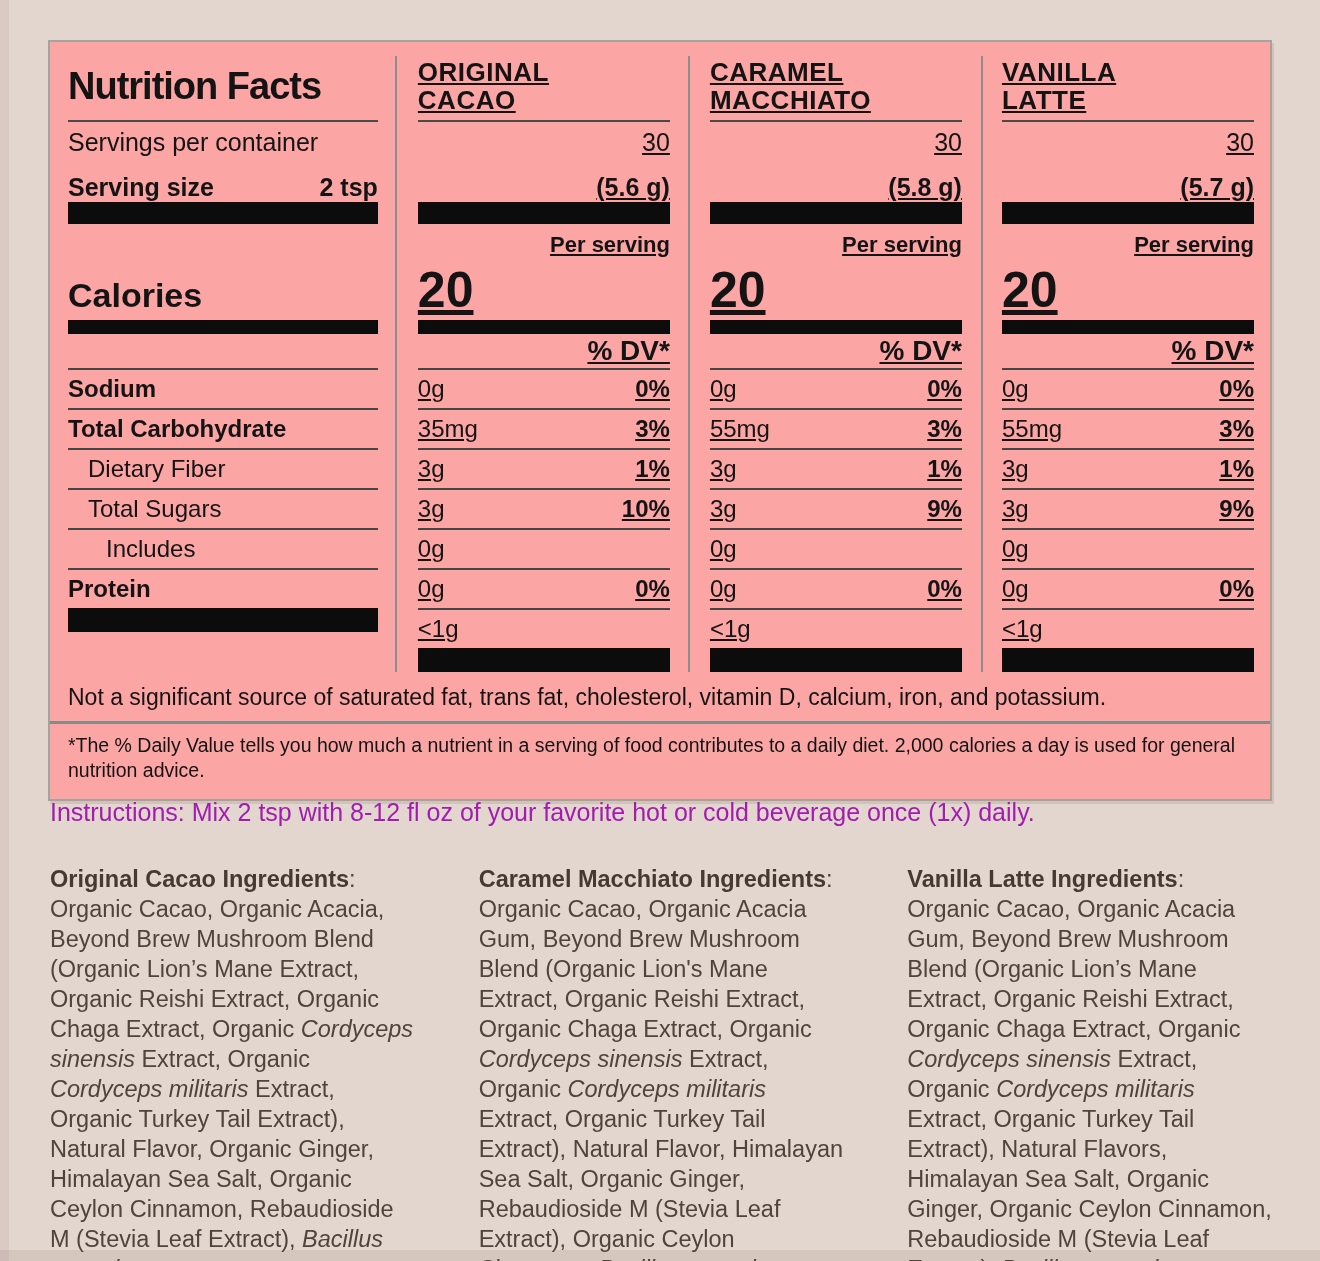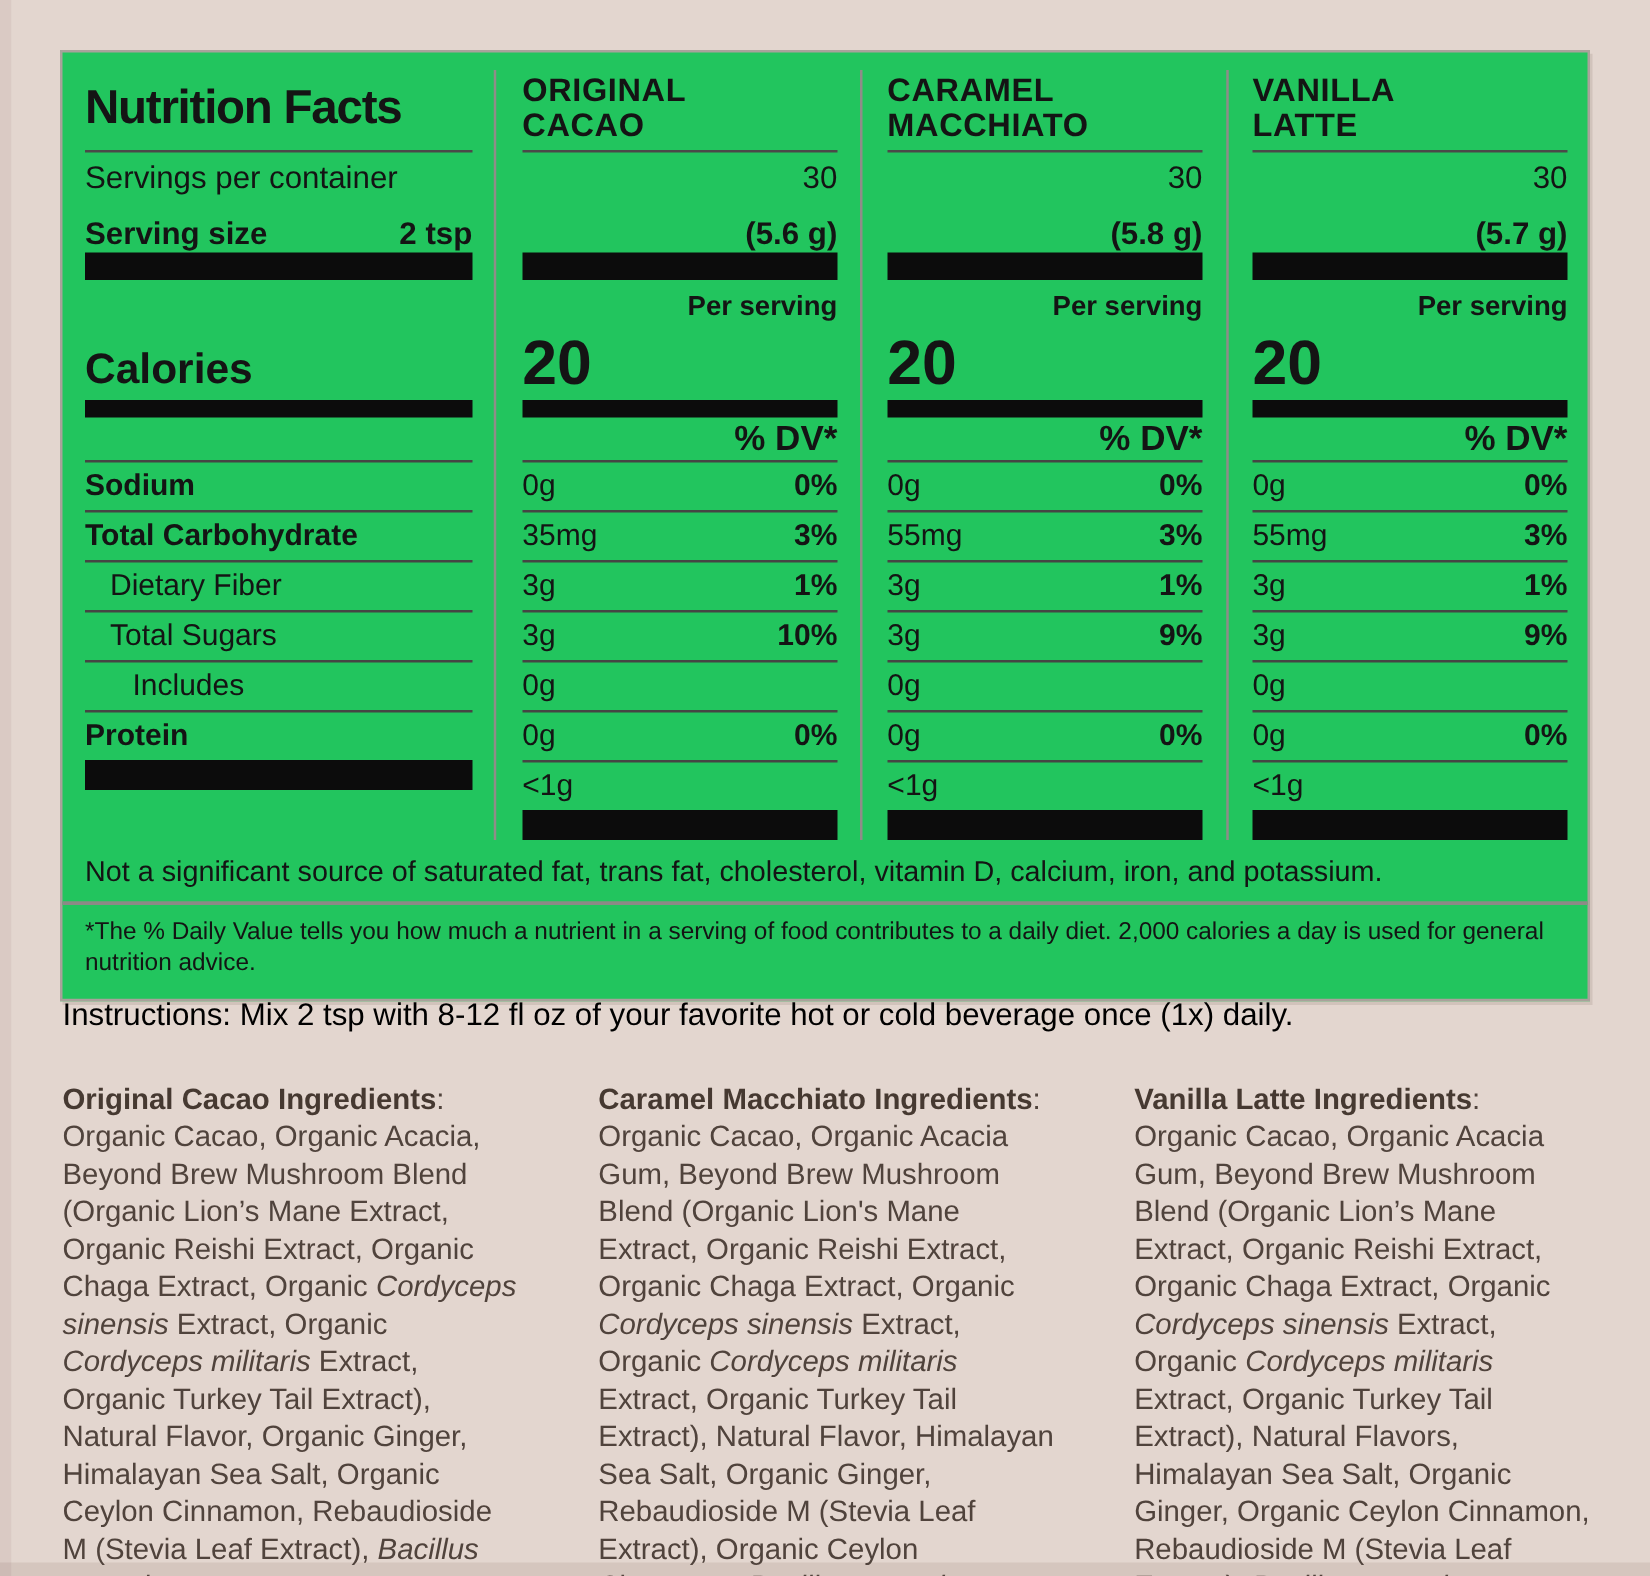--- a/index.html
+++ b/index.html
@@ -10,31 +10,31 @@
     color:#141414;
     position:relative;
     overflow:hidden;
   }
   .edge-left { position:absolute; left:0; top:0; width:9px; height:100%; background:rgba(95,62,50,0.07); }
   .edge-bottom { position:absolute; left:0; bottom:0; width:100%; height:11px; background:rgba(95,62,50,0.10); }
 
   
   .panel {
     position:absolute; left:48px; top:40px; width:1224px;
-    background:#22c55e;
+    background:#fca5a5;
     border:2px solid #a9a29b;
     box-shadow:2px 3px 0 rgba(80,60,50,0.12);
   }
   .cols { display:flex; position:relative; padding-top:16px; }
   .vdiv { position:absolute; top:14px; height:616px; width:2px; background:#8f8d89; }
   .vdiv.d1 { left:345px; } .vdiv.d2 { left:638px; } .vdiv.d3 { left:931px; }
 
   .col { display:flex; flex-direction:column; }
   .lbl-col { width:345px; padding:0 16px 0 18px; }
-  .val-col { width:293px; padding:0 16px 0 24px; }
+  .val-col { width:293px; padding:0 16px 0 24px;text-decoration:underline; }
 
   .c-head { height:62px; display:flex; align-items:flex-start; }
   .nf-title { font-size:38px; font-weight:bold; letter-spacing:-1px; line-height:40px; padding-top:8px; }
   .brand { font-size:26px; font-weight:bold; line-height:28px; letter-spacing:0.5px; }
   .head-rule { height:2px; background:#4a4a48; }
 
   .r-servings { height:40px; display:flex; align-items:center; font-size:25px; }
   .r-size { height:40px; display:flex; align-items:flex-end; justify-content:space-between; font-size:25px; font-weight:bold; }
   .val-col .r-servings, .val-col .r-size { justify-content:flex-end; }
   .bar1 { height:22px; background:#0c0c0c; }
@@ -51,21 +51,21 @@
   .drow .nlabel.sub2 { font-weight:normal; padding-left:38px; }
   .drow .amount { font-weight:normal; }
   .drow .dvv { font-weight:bold; }
   .bar3 { height:24px; background:#0c0c0c; }
 
   .nf-footer { font-size:23px; padding:12px 18px 10px 18px; }
   .foot-rule { height:3px; background:#8c8a86; }
   .footnote { font-size:19.5px; line-height:25px; padding:9px 18px 16px 18px; }
 
   
-  .instructions { position:absolute; left:50px; top:798px; width:1220px; font-size:25px; color:#000000; }
+  .instructions { position:absolute; left:50px; top:798px; width:1220px; font-size:25px; color:#a21caf; }
   .ingredients {
     position:absolute; left:50px; top:864px; width:1222px;
     display:grid; grid-template-columns:1fr 1fr 1fr; column-gap:64px;
     font-size:23.5px; line-height:30px; color:#50433c;
   }
   .ingredients b { color:#463931; }
 </style>
 </head>
 <body>
 

